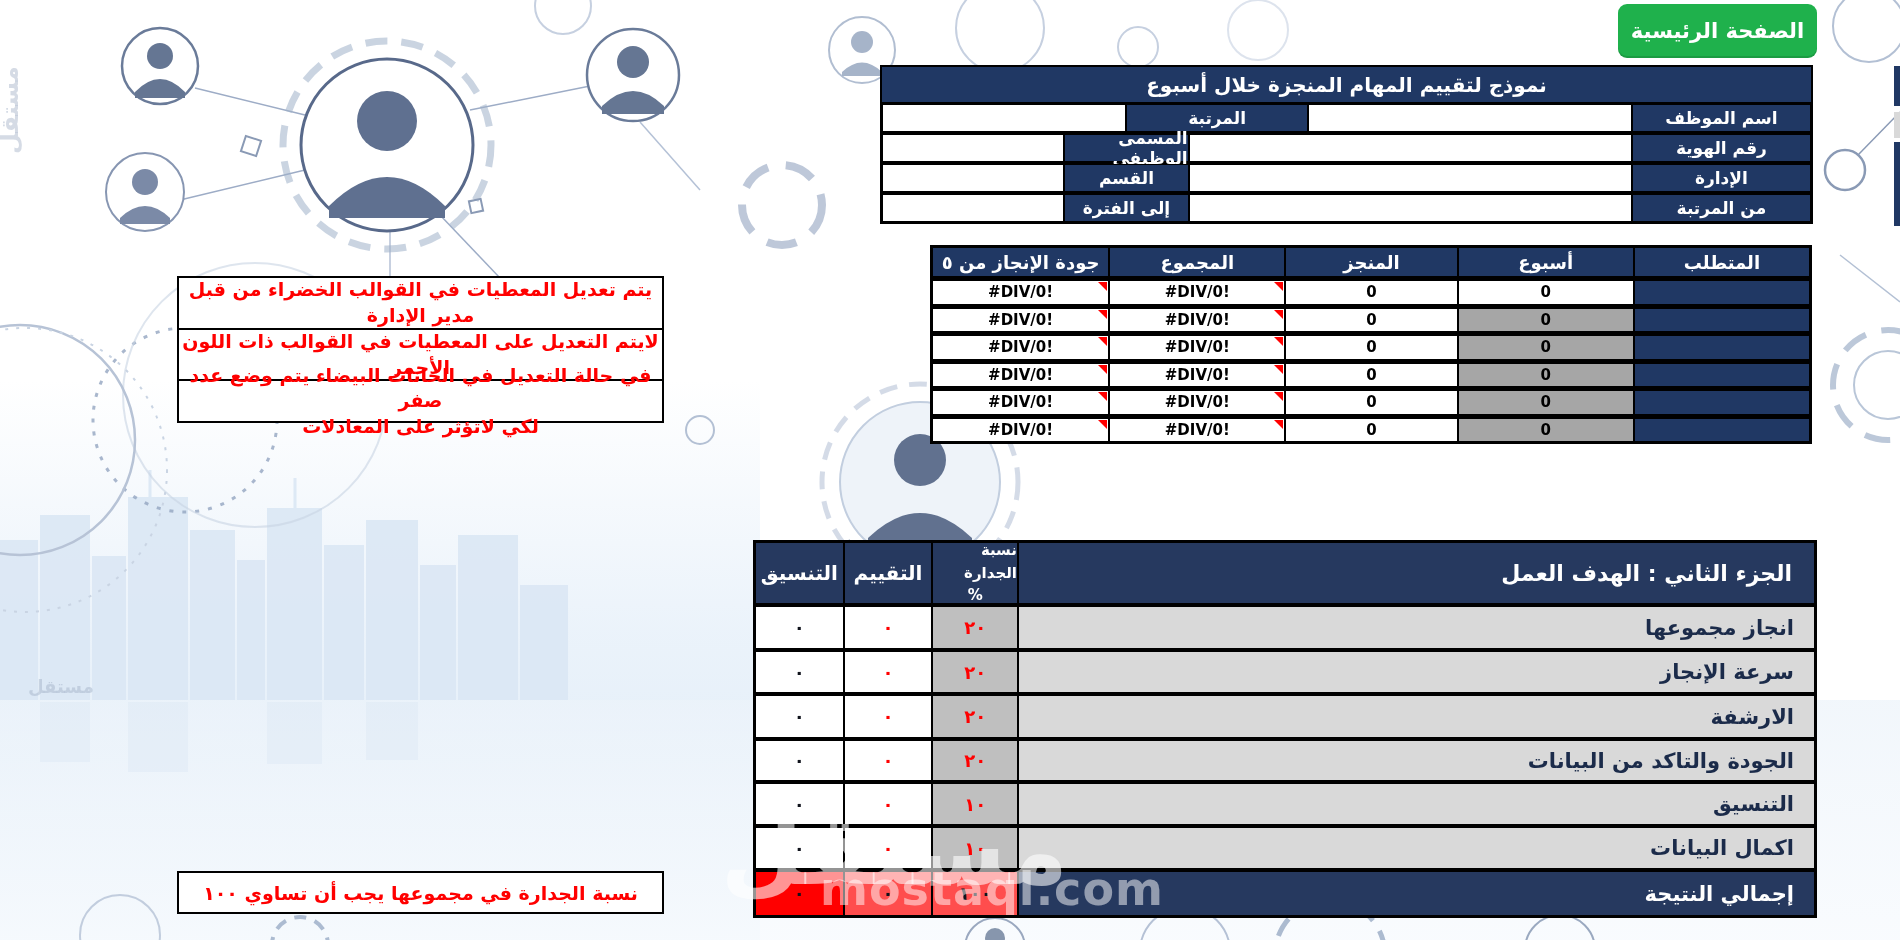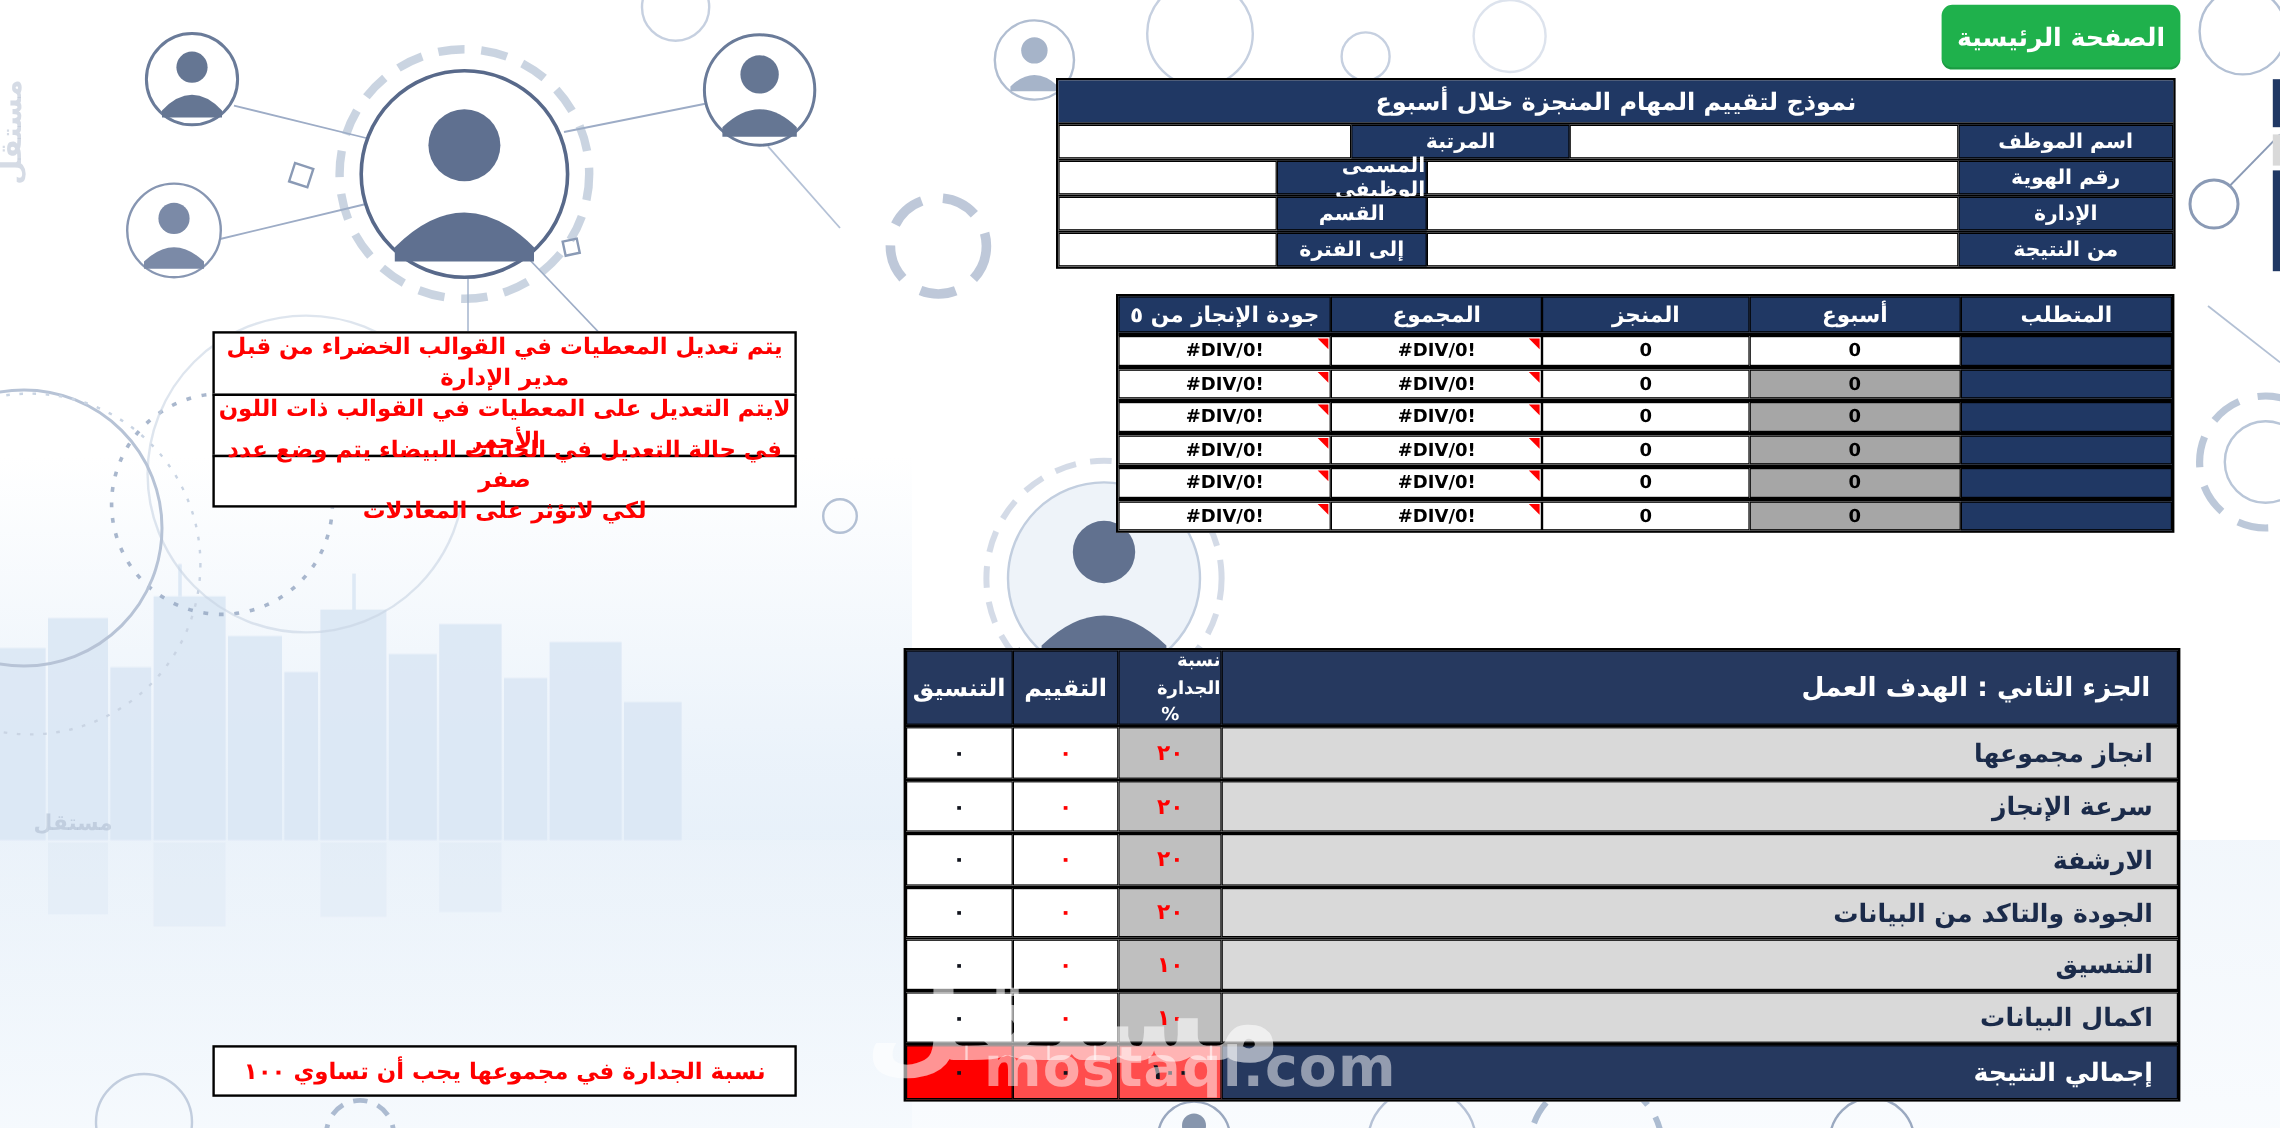--- a/index.html
+++ b/index.html
@@ -231,21 +231,21 @@
     </div>
 
     <div class="i-row">
       <div class="cell lbl navy" style="width:180px">الإدارة</div>
       <div class="cell inp" style="width:445px"></div>
       <div class="cell lbl navy" style="width:125px">القسم</div>
       <div class="cell inp" style="width:183px"></div>
     </div>
 
     <div class="i-row">
-      <div class="cell lbl navy" style="width:180px">من النتيجة</div>
+      <div class="cell lbl navy" style="width:180px">من المرتبة</div>
       <div class="cell inp" style="width:445px"></div>
       <div class="cell lbl navy" style="width:125px">إلى الفترة</div>
       <div class="cell inp" style="width:183px"></div>
     </div>
   </div>
 
   <div class="abs tasks-table">
     <div class="t-hrow">
       <div class="cell navy" style="width:177px">المتطلب</div>
       <div class="cell navy" style="width:177px">أسبوع</div>

